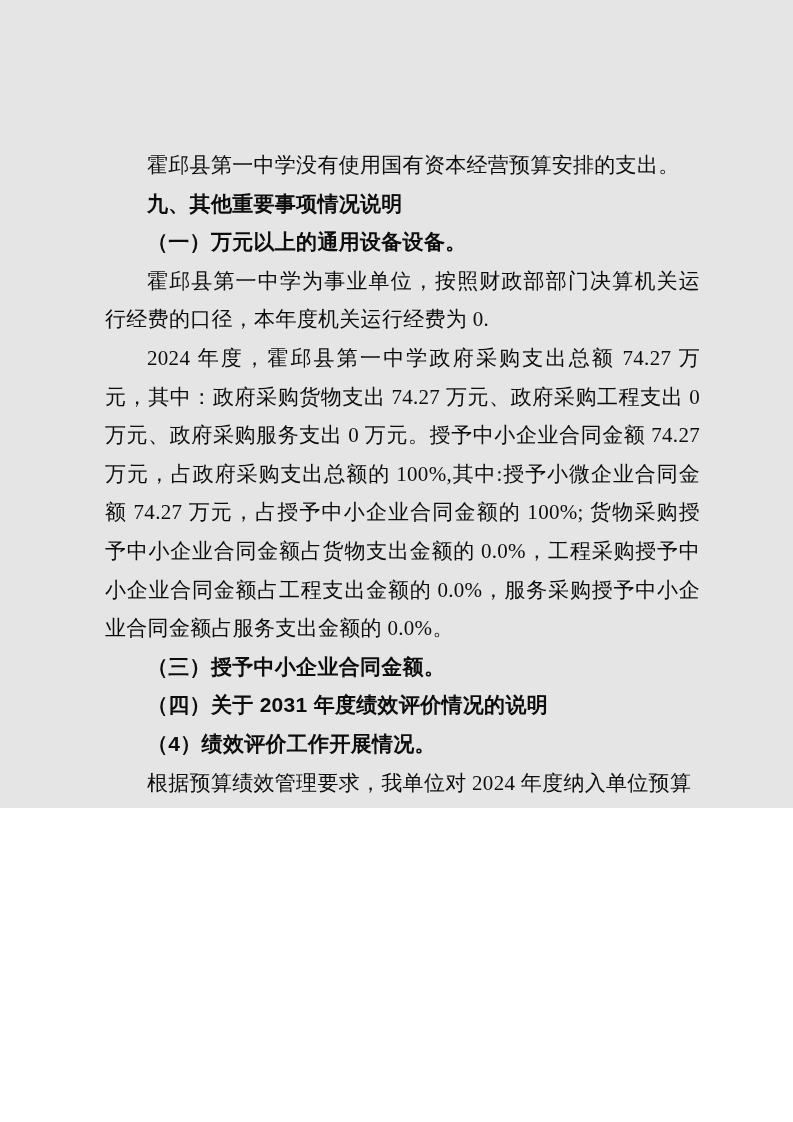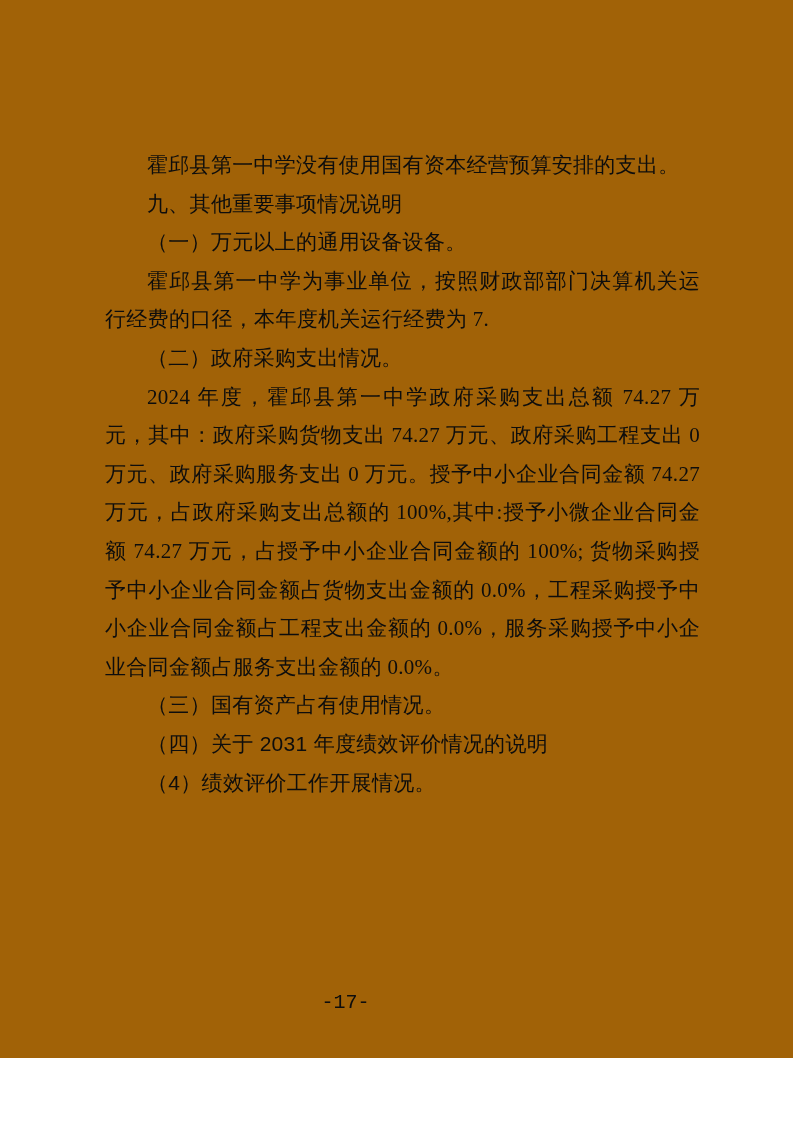--- a/index.html
+++ b/index.html
@@ -3,22 +3,22 @@
 <meta charset="utf-8">
 <style>
   html, body {
     margin: 0;
     padding: 0;
     background: #ffffff;
   }
   .page {
     position: relative;
     width: 793px;
-    height: 1058px;
-    background: #a16207;
+    height: 808px;
+    background: #e5e5e5;
     color: #0d0d0d;
     overflow: hidden;
   }
   .content {
     position: absolute;
     left: 105px;
     top: 146px;
     width: 595px;
     font-family: "Liberation Serif", "DejaVu Serif", serif;
     font-size: 21px;
@@ -28,21 +28,21 @@
   }
   .para {
     margin: 0;
     text-indent: 2em;
   }
   .heading {
     margin: 0;
     text-indent: 2em;
     text-align: left;
     font-family: "Liberation Sans", "DejaVu Sans", sans-serif;
-    font-weight: 400;
+    font-weight: 700;
     font-size: 21px;
   }
   .page-number {
     position: absolute;
     top: 988px;
     left: 0;
     right: 102px;
     text-align: center;
     font-family: Liberation Mono, monospace;
     font-size: 20px;
@@ -51,21 +51,21 @@
   }
 </style>
 </head>
 <body>
 
 <div class="page">
   <main class="content">
     <p class="para">霍邱县第一中学没有使用国有资本经营预算安排的支出。</p>
     <h2 class="heading">九、其他重要事项情况说明</h2>
     <h3 class="heading">（一）万元以上的通用设备设备。</h3>
-    <p class="para">霍邱县第一中学为事业单位，按照财政部部门决算机关运行经费的口径，本年度机关运行经费为 7.</p>
-    <h3 class="heading">（二）政府采购支出情况。</h3>
+    <p class="para">霍邱县第一中学为事业单位，按照财政部部门决算机关运行经费的口径，本年度机关运行经费为 0.</p>
     <p class="para">2024 年度，霍邱县第一中学政府采购支出总额 74.27 万元，其中：政府采购货物支出 74.27 万元、政府采购工程支出 0 万元、政府采购服务支出 0 万元。授予中小企业合同金额 74.27 万元，占政府采购支出总额的 100%,其中:授予小微企业合同金额 74.27 万元，占授予中小企业合同金额的 100%; 货物采购授予中小企业合同金额占货物支出金额的 0.0%，工程采购授予中小企业合同金额占工程支出金额的 0.0%，服务采购授予中小企业合同金额占服务支出金额的 0.0%。</p>
-    <h3 class="heading">（三）国有资产占有使用情况。</h3>
+    <h3 class="heading">（三）授予中小企业合同金额。</h3>
     <h3 class="heading">（四）关于 2031 年度绩效评价情况的说明</h3>
     <h4 class="heading">（4）绩效评价工作开展情况。</h4>
+    <p class="para">根据预算绩效管理要求，我单位对 2024 年度纳入单位预算</p>
   </main>
   <div class="page-number">-17-</div>
 </div>
 
 </body></html>

